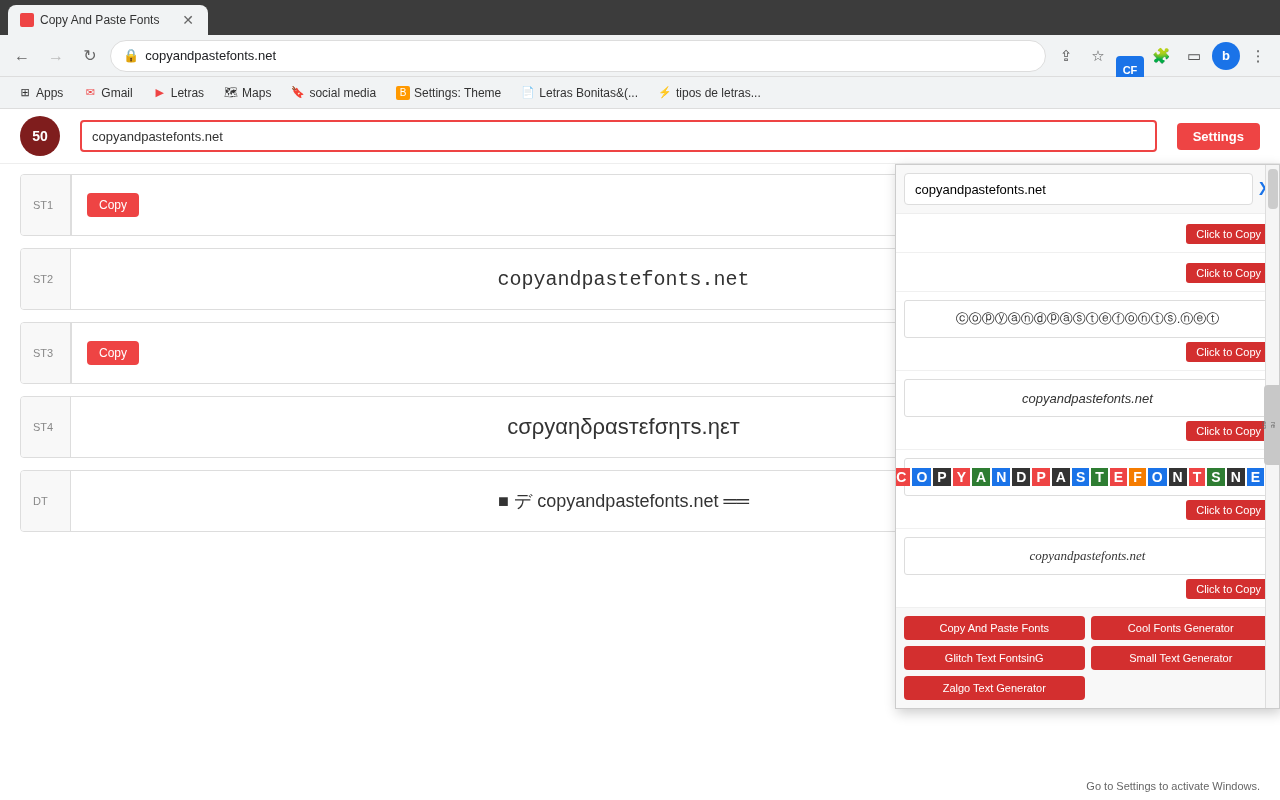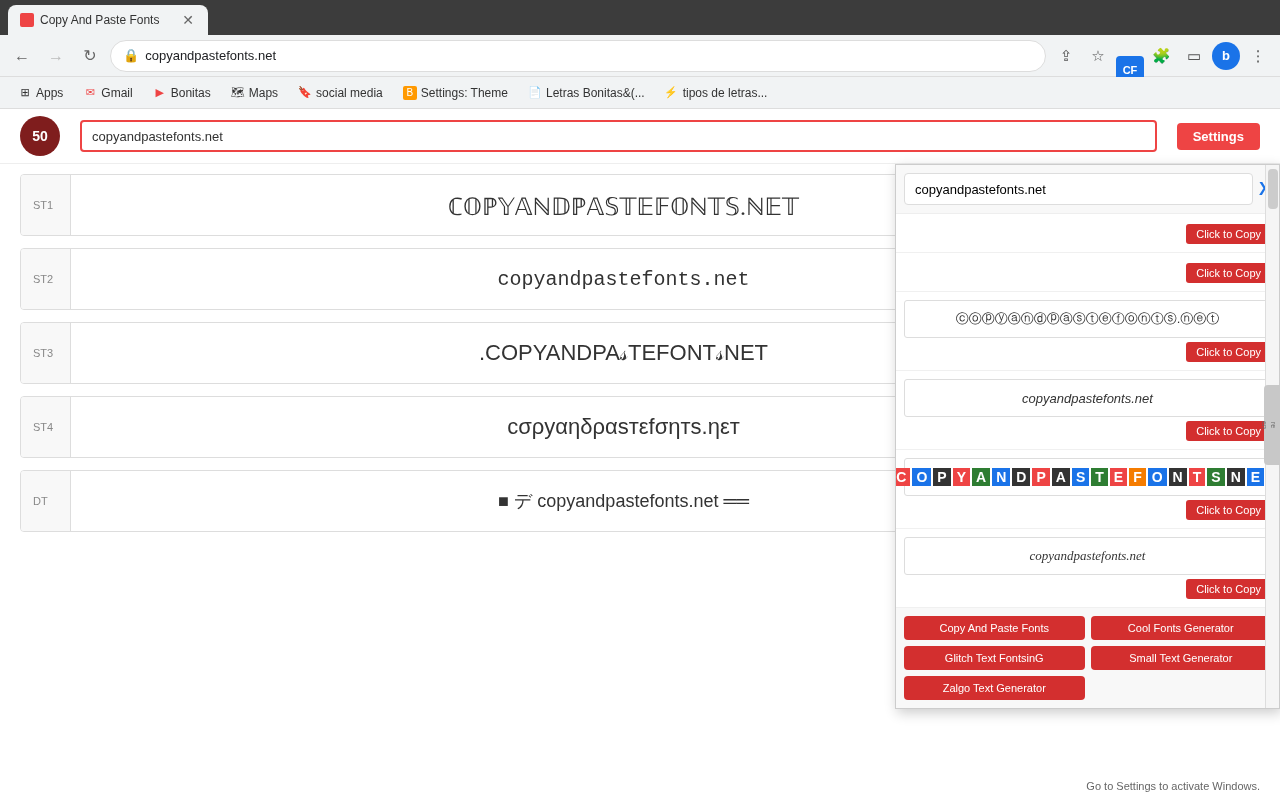--- a/index.html
+++ b/index.html
@@ -433,21 +433,21 @@
     <div class="bookmark-item">
       <span class="bm-icon">⊞</span>
       <span>Apps</span>
     </div>
     <div class="bookmark-item">
       <span class="bm-icon" style="color:#e44">✉</span>
       <span>Gmail</span>
     </div>
     <div class="bookmark-item">
       <span class="bm-icon" style="color:#e44">▶</span>
-      <span>Bonitas</span>
+      <span>Letras</span>
     </div>
     <div class="bookmark-item">
       <span class="bm-icon">🗺</span>
       <span>Maps</span>
     </div>
     <div class="bookmark-item">
       <span class="bm-icon" style="color:#b8860b">🔖</span>
       <span>social media</span>
     </div>
     <div class="bookmark-item">
@@ -474,37 +474,35 @@
         <div class="site-url-bar">
           <span>copyandpastefonts.net</span>
         </div>
         <button class="site-generate-btn">Settings</button>
       </div>
 
       <div class="font-rows-area">
 
         <div class="font-row">
           <div class="font-row-label">ST1</div>
-          <div class="font-row-content font-st1">ℂ𝕆ℙ𝕐𝔸ℕ𝔻ℙ𝔸𝕊𝕋𝔼𝔽𝕆ℕ𝕋𝕊.ℕ𝔼𝕋</div>
           <div class="font-row-copy">
             <button style="background:#e44;color:white;border:none;padding:5px 12px;border-radius:4px;cursor:pointer;font-size:12px;">Copy</button>
           </div>
         </div>
 
         <div class="font-row">
           <div class="font-row-label">ST2</div>
           <div class="font-row-content font-st2" style="font-family:'Courier New',monospace; font-size:20px;">copyandpastefonts.net</div>
           <div class="font-row-copy">
             <button style="background:#e44;color:white;border:none;padding:5px 12px;border-radius:4px;cursor:pointer;font-size:12px;">Copy</button>
           </div>
         </div>
 
         <div class="font-row">
           <div class="font-row-label">ST3</div>
-          <div class="font-row-content font-st3" style="font-size:22px;">.COPYANDPA𝓈TEFONT𝓈NET</div>
           <div class="font-row-copy">
             <button style="background:#e44;color:white;border:none;padding:5px 12px;border-radius:4px;cursor:pointer;font-size:12px;">Copy</button>
           </div>
         </div>
 
         <div class="font-row">
           <div class="font-row-label">ST4</div>
           <div class="font-row-content" style="font-size:22px;">ϲσρуαηδραѕтεfσηтѕ.ηεт</div>
           <div class="font-row-copy">
             <button style="background:#e44;color:white;border:none;padding:5px 12px;border-radius:4px;cursor:pointer;font-size:12px;">Copy</button>

